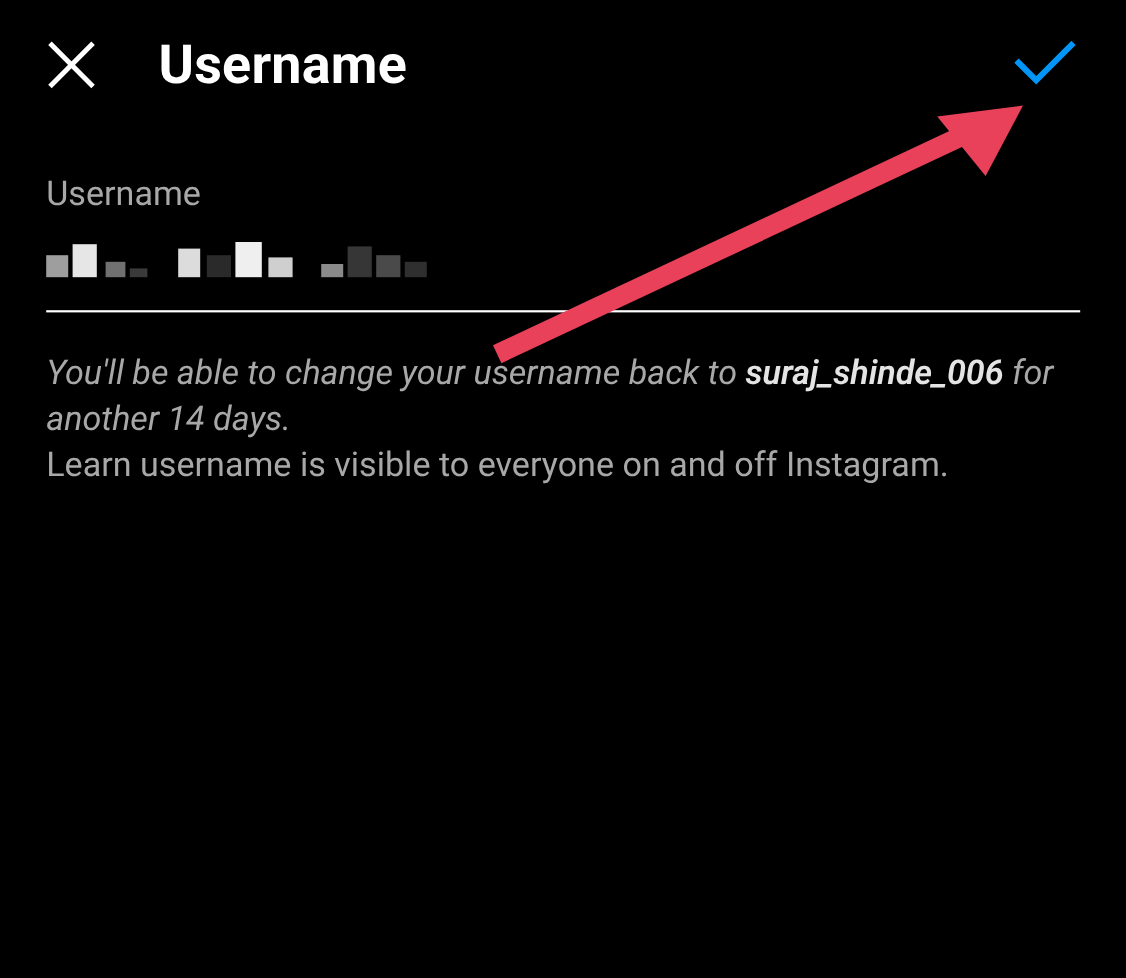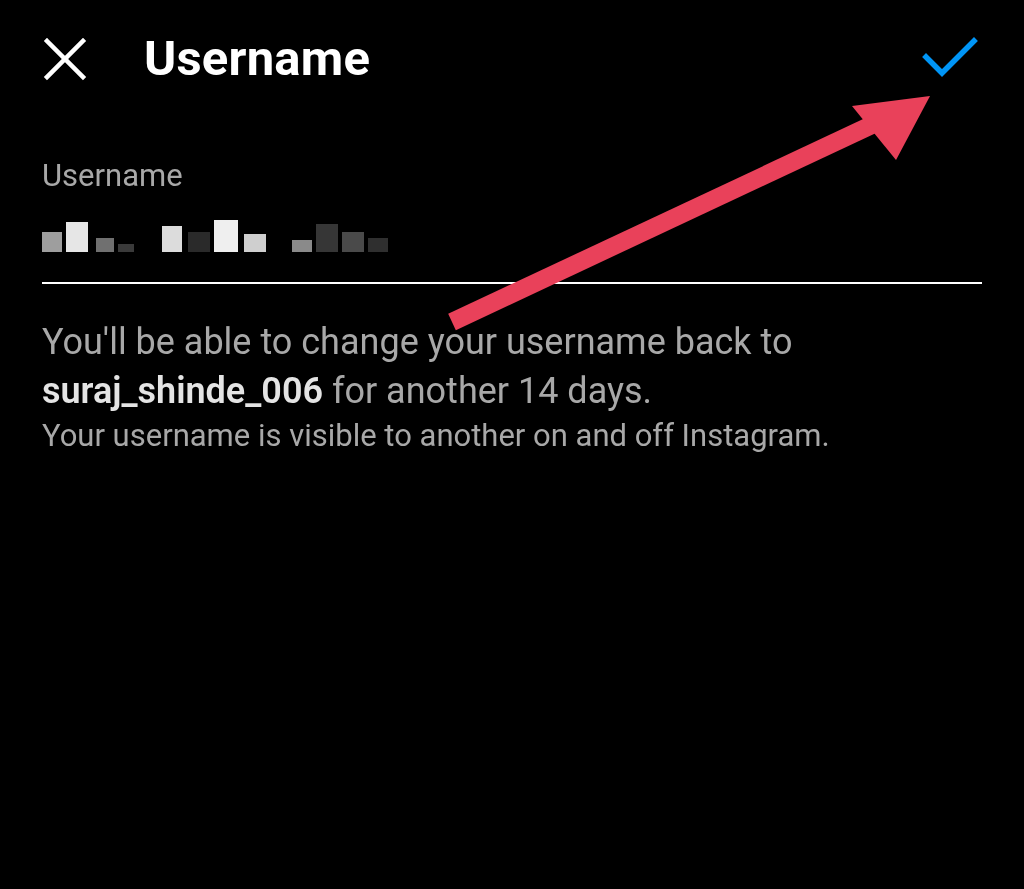--- a/index.html
+++ b/index.html
@@ -78,24 +78,25 @@
     .pixelation .pb {
       display: inline-block;
     }
     .underline {
       height: 2px;
       background: #ffffff;
       width: 100%;
       margin-bottom: 34px;
     }
     .info-text {
-      font-size: 36px;
+      font-size: 31px;
       color: #a8a8a8;
       line-height: 1.35;
       font-weight: 400;
+      font-style: italic;
     }
     .info-text .bold-username {
       color: #e4e4e4;
       font-weight: 600;
     }
     .learn-more {
       font-size: 31px;
       color: #0095f6;
       font-weight: 400;
       cursor: pointer;
@@ -155,21 +156,21 @@
         <span class="pb" style="width:20px;height:14px;background:#2f2f2f;"></span>
       </div>
     </div>
 
     <div class="underline"></div>
 
     <div class="info-text">
       <span>You'll be able to change your username back to </span><span class="bold-username">suraj_shinde_006</span><span> for another 14 days.</span>
     </div>
 
-    <div class="visibility-text">Your username is visible to another on and off Instagram.</div>
+    <div class="visibility-text">Learn username is visible to everyone on and off Instagram.</div>
   </div>
 
   <svg class="annotation-arrow" style="left:0;top:0;" width="1024" height="889">
     <defs>
       <marker id="arrowhead" markerWidth="8" markerHeight="8" refX="6" refY="4" orient="auto">
         <polygon points="0 0, 8 4, 0 8" fill="#e9415a"></polygon>
       </marker>
     </defs>
     <line x1="452" y1="322" x2="908" y2="108" stroke="#e9415a" stroke-width="18"></line>
     <polygon points="908,108 864,104 892,148" fill="#e9415a" transform="rotate(-12 908 108)"></polygon>

